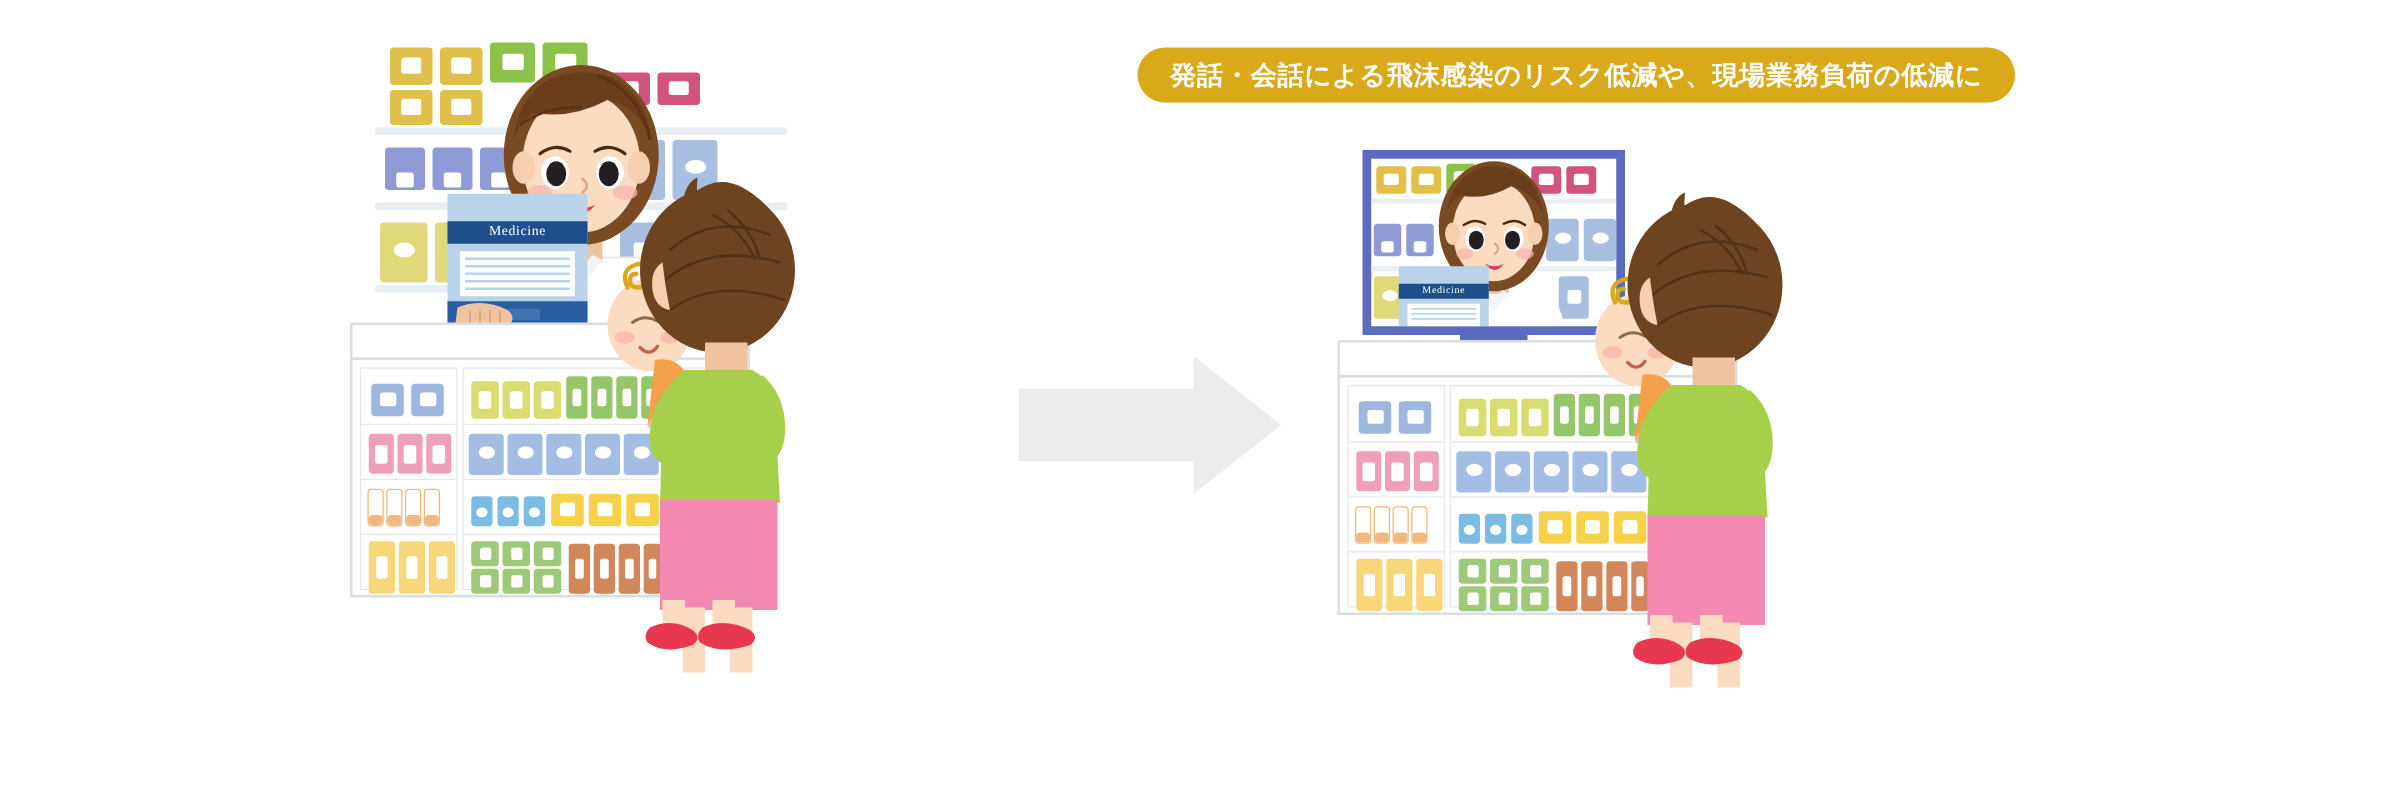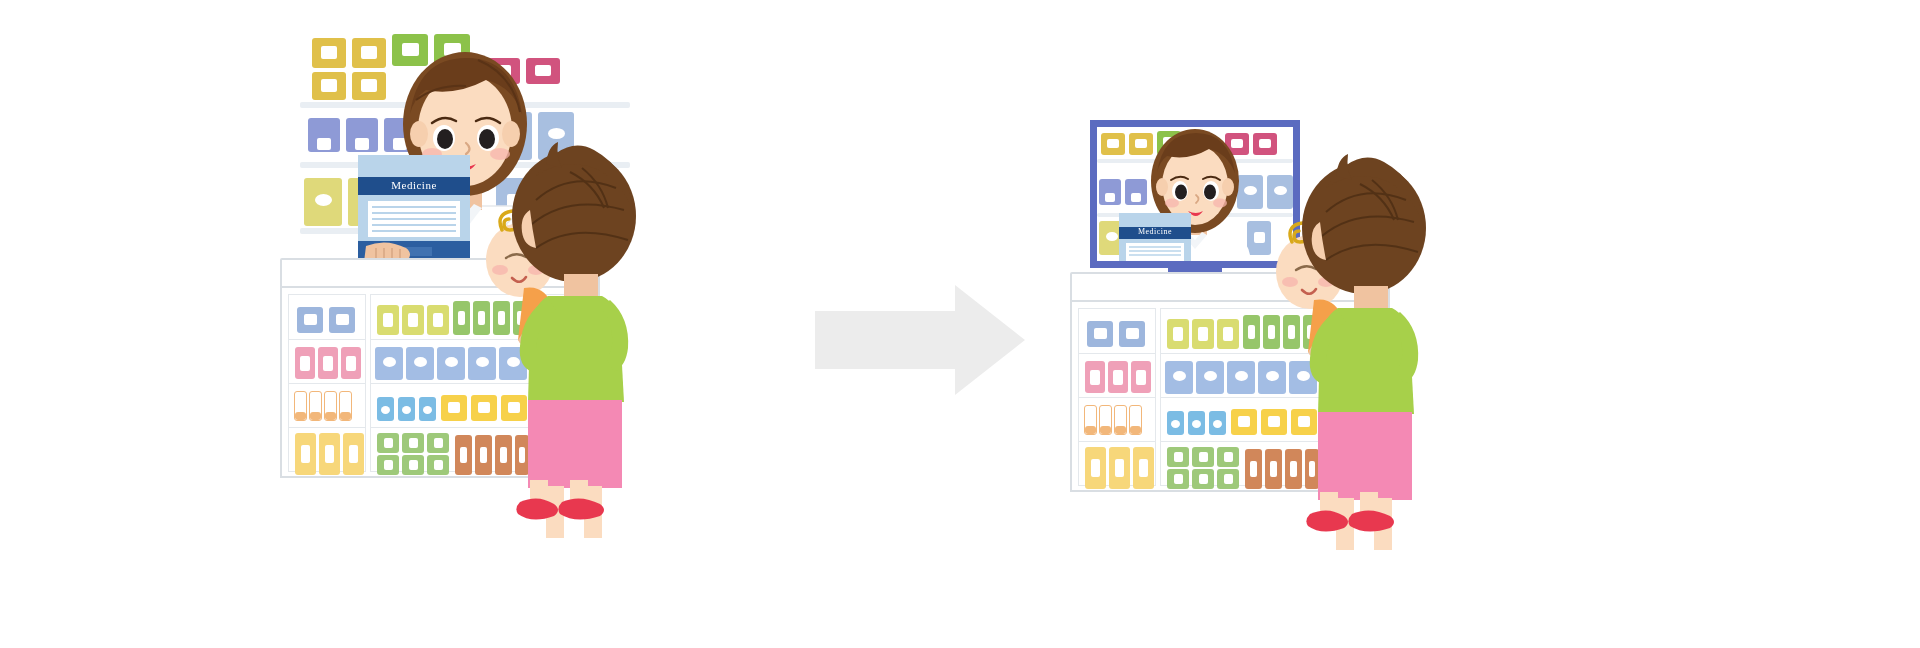--- a/index.html
+++ b/index.html
@@ -72,20 +72,23 @@
   .medlabel{
     position:absolute;color:#ffffff;font-family:"Liberation Serif","DejaVu Serif",serif;
     font-size:11px;letter-spacing:.5px;text-align:center;width:100%;
   }
 </style>
 </head>
 <body>
 
 <div class="stage">
 
+  <div class="banner">
+    <span class="banner-text">発話・会話による飛沫感染のリスク低減や、現場業務負荷の低減に</span>
+  </div>
 
   <div class="arrow">
     <svg width="210" height="110" viewBox="0 0 210 110">
       <polygon points="0,26 140,26 140,0 210,55 140,110 140,84 0,84" fill="#ececec"></polygon>
     </svg>
   </div>
 
   <div class="scene scene-left">
 
     <div class="wall">

